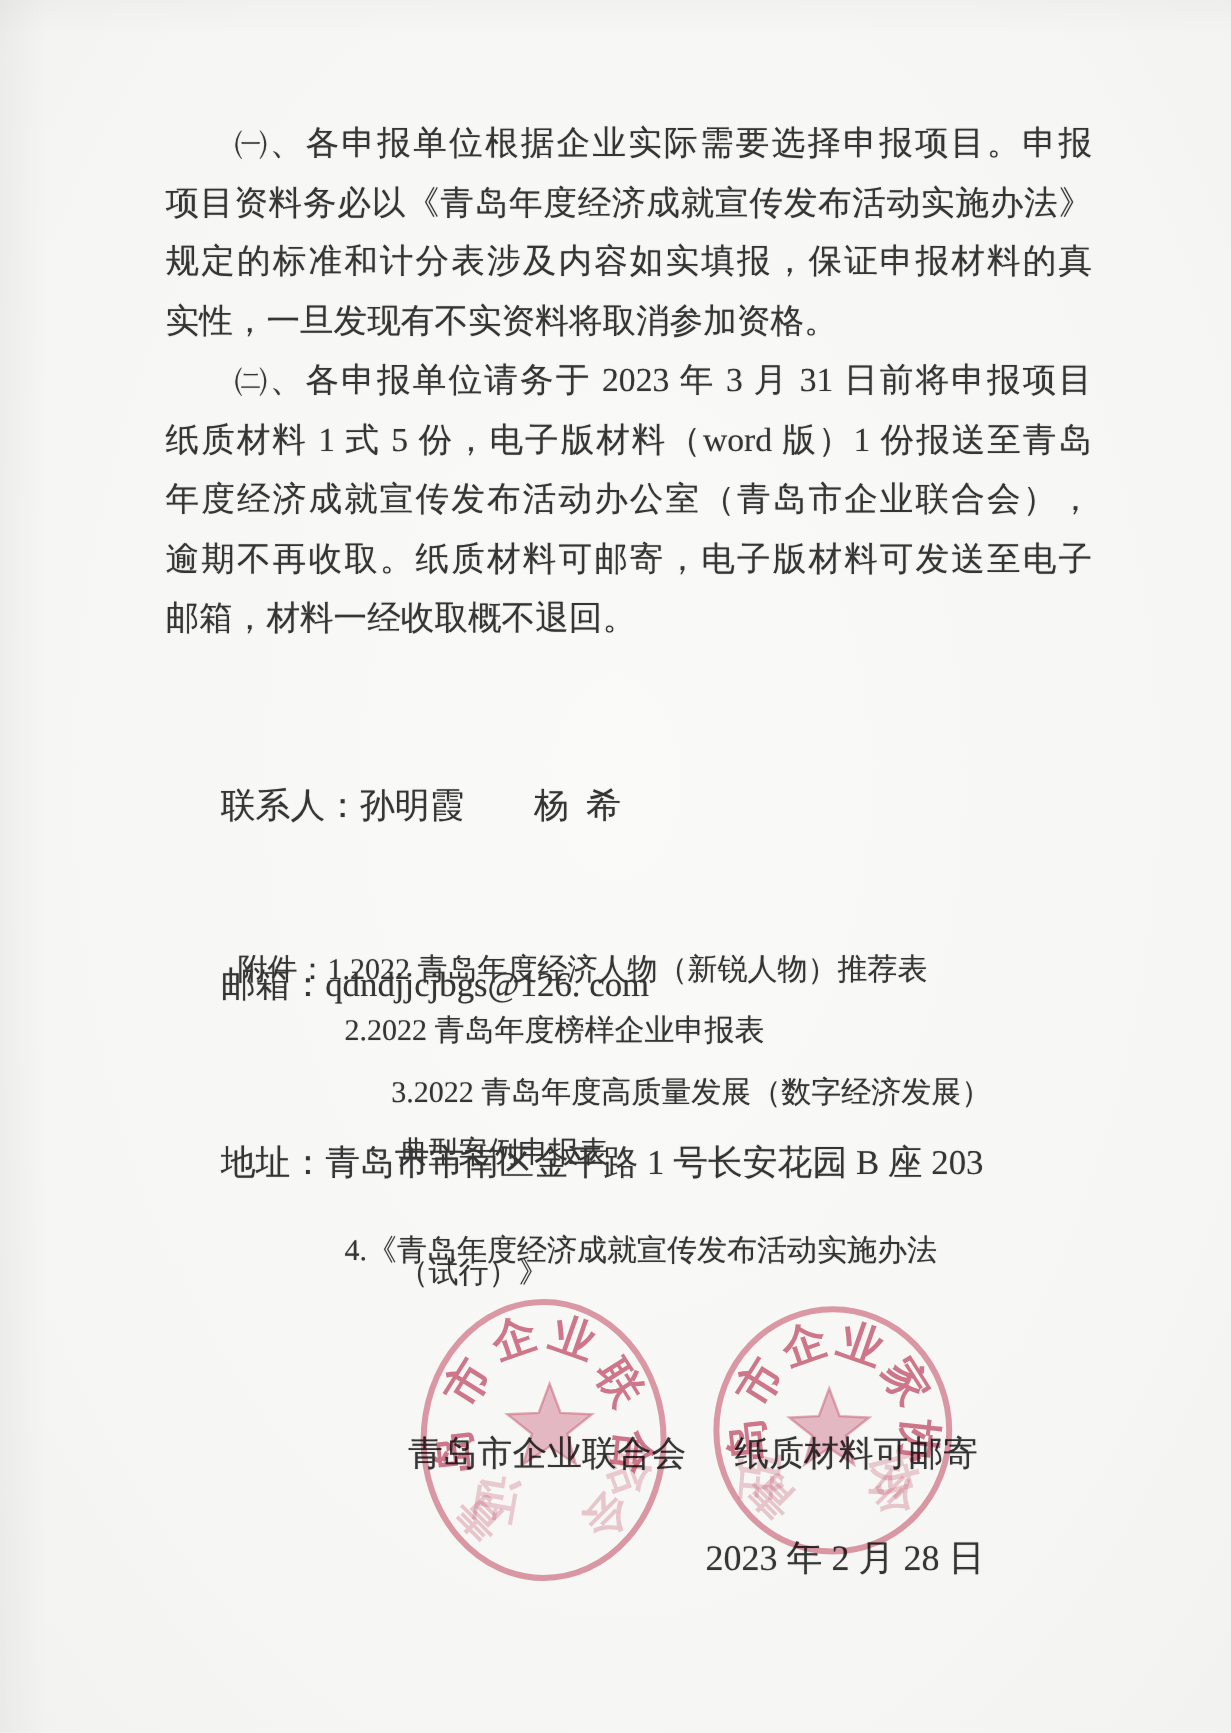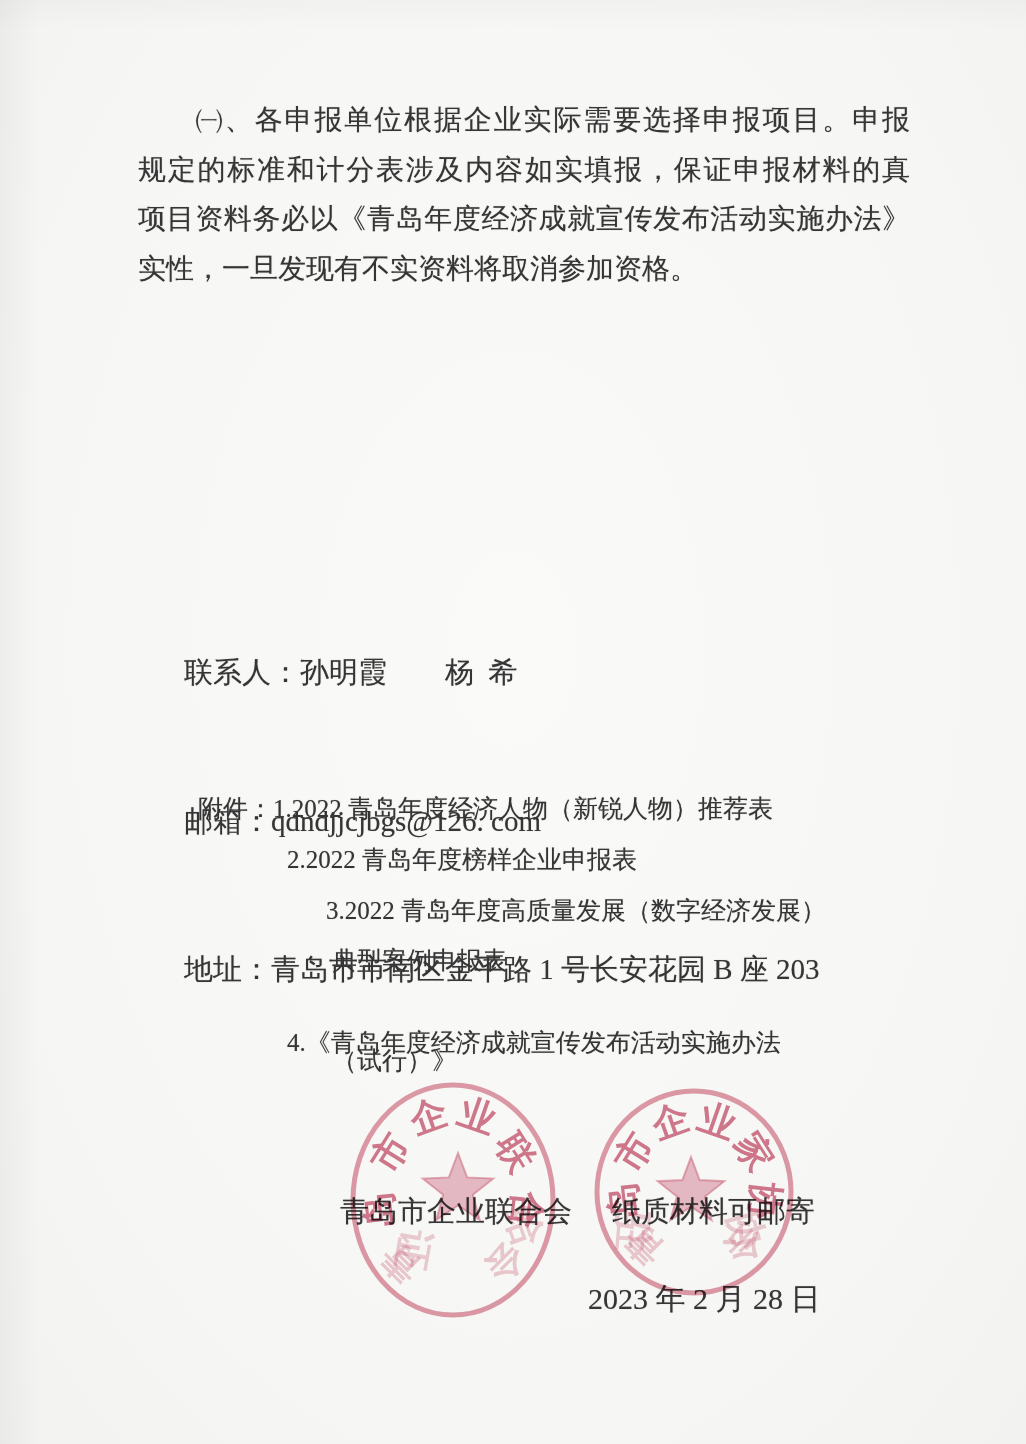--- a/index.html
+++ b/index.html
@@ -46,25 +46,32 @@
     mix-blend-mode:multiply; pointer-events:none;
   }
 </style>
 </head>
 <body>
 
 <div class="page">
 
   <div class="para" style="top:95px;">
     <div class="pline first">㈠、各申报单位根据企业实际需要选择申报项目。申报</div>
+    <div class="pline">项目资料务必以《青岛年度经济成就宣传发布活动实施办法》</div>
     <div class="pline">规定的标准和计分表涉及内容如实填报，保证申报材料的真</div>
-    <div class="pline">项目资料务必以《青岛年度经济成就宣传发布活动实施办法》</div>
     <div class="pline last">实性，一旦发现有不实资料将取消参加资格。</div>
   </div>
 
+  <div class="para" style="top:293px;">
+    <div class="pline first">㈡、各申报单位请务于 2023 年 3 月 31 日前将申报项目</div>
+    <div class="pline">纸质材料 1 式 5 份，电子版材料（word 版）1 份报送至青岛</div>
+    <div class="pline">年度经济成就宣传发布活动办公室（青岛市企业联合会），</div>
+    <div class="pline">逾期不再收取。纸质材料可邮寄，电子版材料可发送至电子</div>
+    <div class="pline last">邮箱，材料一经收取概不退回。</div>
+  </div>
 
   <div class="contact-block">
     <div class="contact-row"><span>联系人：</span><span>孙明霞　　杨  希</span></div>
     <div class="contact-row"><span>邮箱：</span><span>qdndjjcjbgs@126. com</span></div>
     <div class="contact-row"><span>地址：</span><span>青岛市市南区金平路 1 号长安花园 B 座 203</span></div>
   </div>
 
   <div class="absline" style="left:198px; top:794px;"><span>附件：</span><span>1.2022 青岛年度经济人物（新锐人物）推荐表</span></div>
   <div class="absline" style="left:287px; top:845px;">2.2022 青岛年度榜样企业申报表</div>
   <div class="absline" style="left:290px; top:896px;margin-left:36px;">3.2022 青岛年度高质量发展（数字经济发展）</div>

